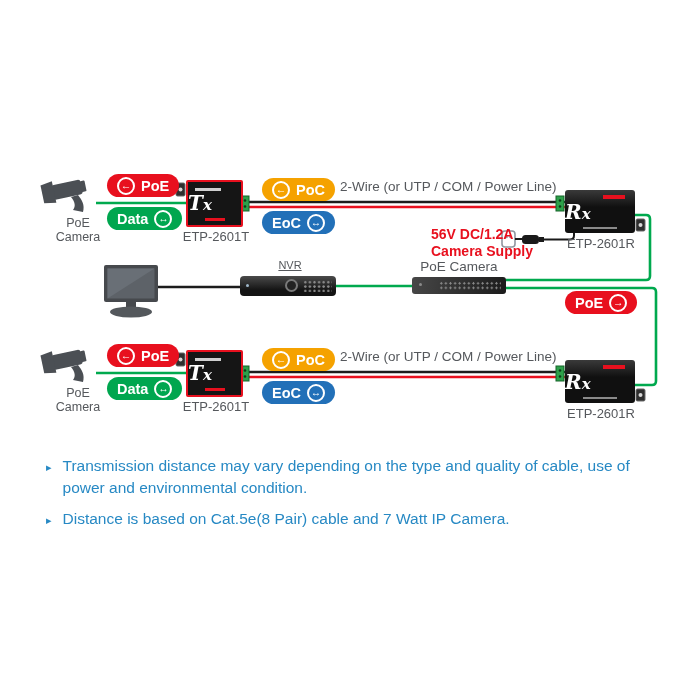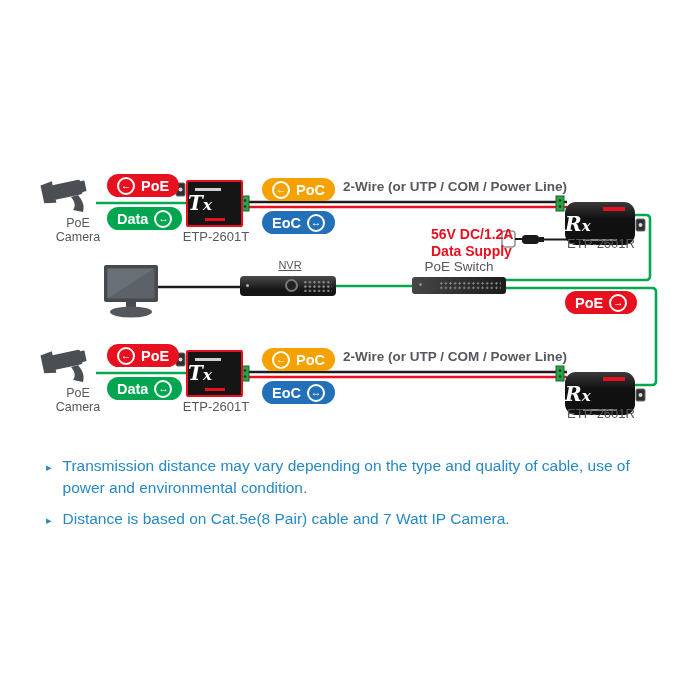--- a/index.html
+++ b/index.html
@@ -26,32 +26,32 @@
     padding:0 10px;border-radius:12.5px;color:#fff;font-weight:bold;font-size:14.5px;}
   .badge .acirc{width:14px;height:14px;border:2px solid #fff;border-radius:50%;
     display:flex;align-items:center;justify-content:center;font-size:10.5px;font-weight:bold;line-height:1;}
   .bg-red{background:var(--poe-red);}
   .bg-green{background:var(--data-green);}
   .bg-orange{background:var(--poc-orange);}
   .bg-blue{background:var(--eoc-blue);align-items:center;}
   
   .dev{position:absolute;background:var(--device-black);box-sizing:border-box;}
   .tx{width:57px;height:47px;border:2px solid var(--poe-red);border-radius:2px;}
-  .rx{width:70px;height:43px;border-radius:11px;background:linear-gradient(#3a3a3a,#101010 40%);margin-top:12px;}
+  .rx{width:70px;height:43px;border-radius:3px;background:linear-gradient(#3a3a3a,#101010 40%);}
   .logo-strip{display:block;height:3px;width:26px;margin:6px auto 0 7px;background:#cfcfcf;}
   .red-strip{display:block;height:3px;width:20px;margin:3px auto 0;background:var(--poe-red);}
   .rx-red-logo{display:block;height:4px;width:22px;margin:5px 10px 1px auto;background:var(--poe-red);}
   .rx-grey-strip{display:block;height:2px;width:34px;margin:3px auto 0;background:#8a8a8a;}
   .glyph{display:block;color:#fff;font-family:"DejaVu Serif",serif;
     font-style:italic;font-weight:bold;font-size:15px;line-height:1.2;}
   .glyph::first-letter{font-size:20px;}
   
   .sublabel{position:absolute;color:var(--label-gray);font-size:13px;text-align:center;}
   .cam-label{position:absolute;color:var(--label-gray);font-size:12.5px;line-height:14px;text-align:center;width:76px;}
-  .wlabel{position:absolute;width:230px;text-align:center;color:var(--label-gray);font-size:13.5px;font-weight:bold;}
+  .wlabel{position:absolute;width:230px;color:var(--label-gray);font-size:13.5px;}
   .ps-text{position:absolute;left:431px;top:226px;color:var(--poe-red);font-size:14px;font-weight:bold;line-height:1.22;}
   .ps-text span{display:block;}
   
   .monitor{left:102px;top:263px;width:58px;height:58px;}
   .nvr{left:240px;top:276px;width:96px;height:20px;border-radius:4px;background:linear-gradient(#4a4a4a,#141414 70%);}
   .nvr-knob{position:absolute;left:45px;top:3px;width:13px;height:13px;border-radius:50%;
     border:2px solid #7a7a7a;background:#222;box-sizing:border-box;}
   .nvr-dots{position:absolute;left:63px;top:4px;width:29px;height:12px;
     background-image:radial-gradient(circle,#8a8a8a 1px,transparent 1.4px);background-size:4.6px 4.4px;}
   .nvr-led{position:absolute;left:6px;top:8px;width:3px;height:3px;border-radius:50%;background:#9fb7c9;}
@@ -176,39 +176,39 @@
 
   <div class="dev rx" style="left:565px;top:190px;">
     <span class="rx-red-logo"></span>
     <span class="glyph">Rx</span>
     <span class="rx-grey-strip"></span>
   </div>
   <div class="sublabel" style="left:561px;top:236px;width:80px;">ETP-2601R</div>
 
   <div class="ps-text">
     <span>56V DC/1.2A</span>
-    <span>Data Supply</span>
+    <span>Camera Supply</span>
   </div>
 
   <svg class="abs monitor" viewBox="0 0 58 58">
     <rect x="2" y="2" width="54" height="37" rx="2" fill="#46494d"></rect>
     <rect x="5.5" y="5.5" width="47" height="30" fill="#5d6268"></rect>
     <polygon points="5.5,35.5 5.5,5.5 52.5,5.5" fill="#696f76"></polygon>
     <rect x="24" y="39" width="10" height="6" fill="#46494d"></rect>
     <ellipse cx="29" cy="49" rx="21" ry="5.5" fill="#54585c"></ellipse>
   </svg>
 
   <div class="sublabel" style="left:252px;top:259px;width:76px;font-size:11px;text-decoration:underline;">NVR</div>
   <div class="abs nvr">
     <span class="nvr-led"></span>
     <span class="nvr-knob"></span>
     <span class="nvr-dots"></span>
   </div>
 
-  <div class="sublabel" style="left:419px;top:259px;width:80px;font-size:13.5px;">PoE Switch</div>
+  <div class="sublabel" style="left:419px;top:259px;width:80px;font-size:13.5px;">PoE Camera</div>
   <div class="abs switch">
     <span class="sw-led"></span>
     <span class="sw-dots"></span>
   </div>
 
   <div class="badge bg-red" style="left:565px;top:291px;">
     <span>PoE</span>
     <span class="acirc">→</span>
   </div>
 

